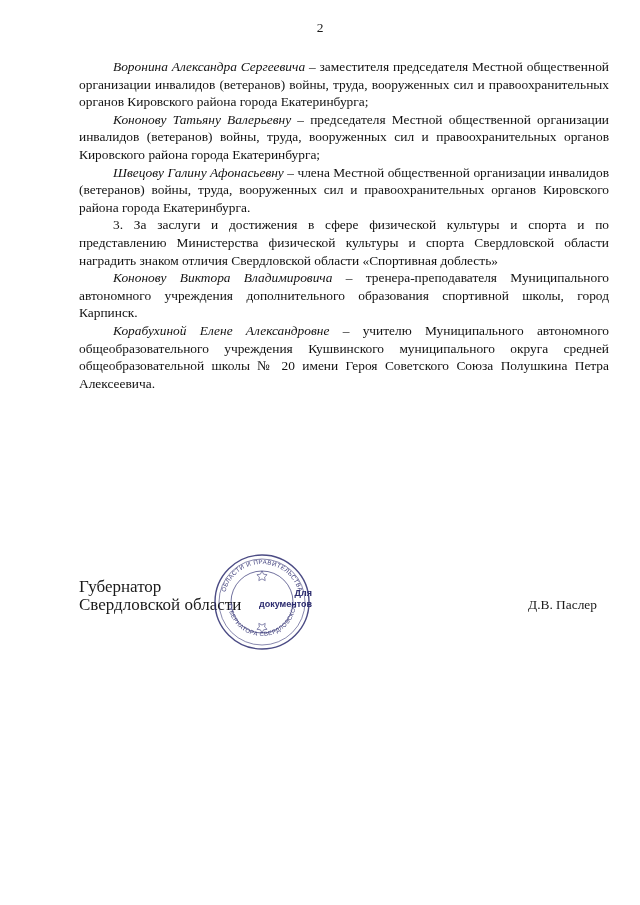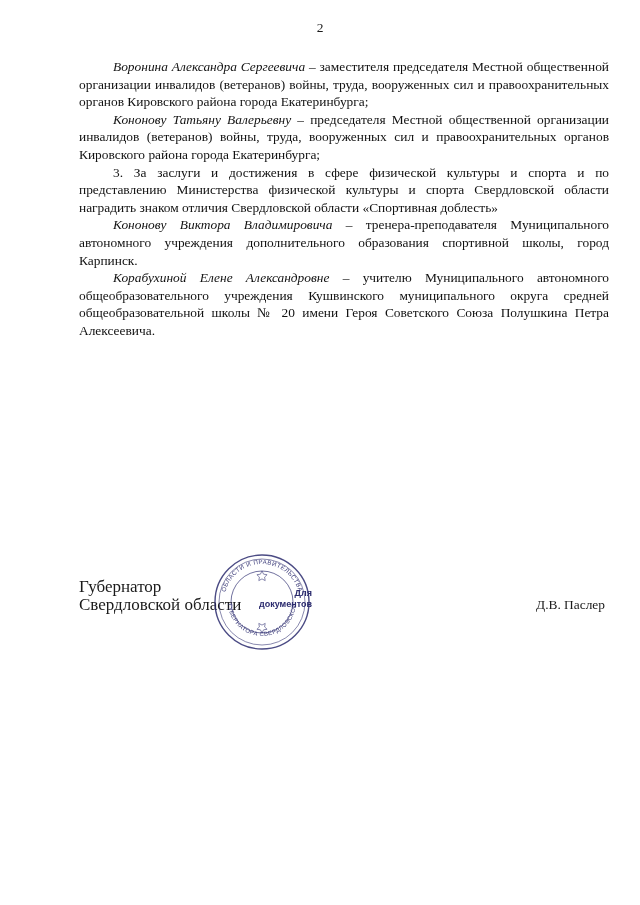--- a/index.html
+++ b/index.html
@@ -62,21 +62,21 @@
   .sig-left {
     position: absolute;
     left: 0;
     top: 0;
     font-size: 17px;
     line-height: 17.6px;
     white-space: pre-line;
   }
   .sig-right {
     position: absolute;
-    right: 4px;
+    right: 12px;
     top: 17.6px;
     font-size: 13.4px;
     line-height: 17.6px;
     text-align: right;
   }
   .stamp {
     position: absolute;
     left: 212px;
     top: 552px;
     width: 100px;
@@ -102,20 +102,21 @@
 </head>
 <body>
 
 <div class="page">
 
   <div class="page-number">2</div>
 
   <div class="content">
     <p class="para"><span class="it">Воронина Александра Сергеевича</span><span> – заместителя председателя Местной общественной организации инвалидов (ветеранов) войны, труда, вооруженных сил и правоохранительных органов Кировского района города Екатеринбурга;</span></p>
     <p class="para"><span class="it">Кононову Татьяну Валерьевну</span><span> – председателя Местной общественной организации инвалидов (ветеранов) войны, труда, вооруженных сил и правоохранительных органов Кировского района города Екатеринбурга;</span></p>
+    <p class="para"><span class="it">Швецову Галину Афонасьевну</span><span> – члена Местной общественной организации инвалидов (ветеранов) войны, труда, вооруженных сил и правоохранительных органов Кировского района города Екатеринбурга.</span></p>
     <p class="para"><span class="it"></span><span>3. За заслуги и достижения в сфере физической культуры и спорта и по представлению Министерства физической культуры и спорта Свердловской области наградить знаком отличия Свердловской области «Спортивная доблесть»</span></p>
     <p class="para"><span class="it">Кононову Виктора Владимировича</span><span> – тренера-преподавателя Муниципального автономного учреждения дополнительного образования спортивной школы, город Карпинск.</span></p>
     <p class="para"><span class="it">Корабухиной Елене Александровне</span><span> – учителю Муниципального автономного общеобразовательного учреждения Кушвинского муниципального округа средней общеобразовательной школы № 20 имени Героя Советского Союза Полушкина Петра Алексеевича.</span></p>
   </div>
 
   <div class="signature-block">
     <div class="sig-left">Губернатор
 Свердловской области</div>
     <div class="sig-right">Д.В. Паслер</div>
   </div>

